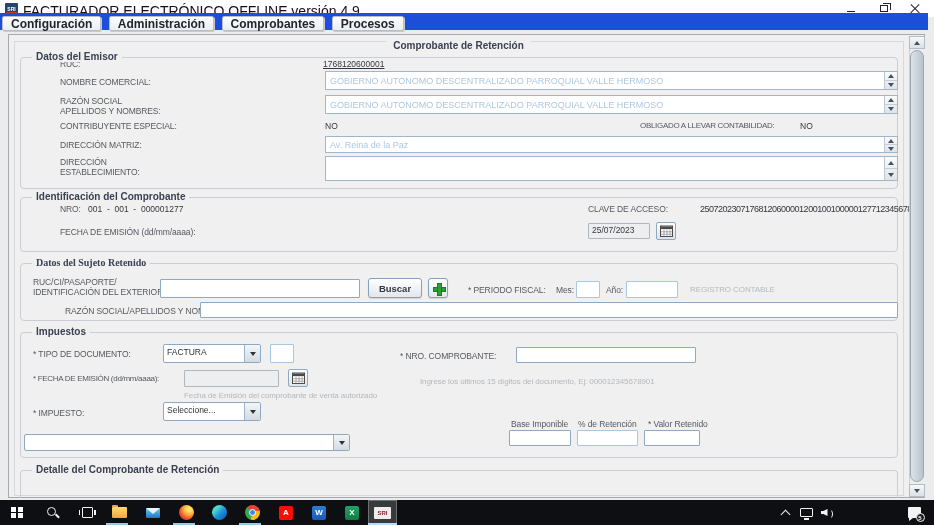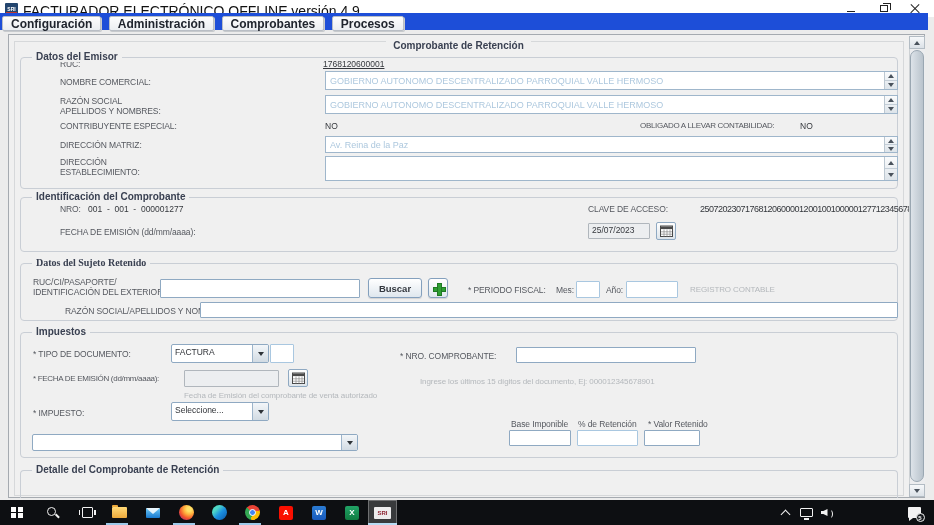--- a/index.html
+++ b/index.html
@@ -62,21 +62,21 @@
 
   .btn { position:absolute; display:flex; align-items:center; justify-content:center; z-index:1;
          background:linear-gradient(#ffffff,#dfe7ee); border:1px solid #84a0bd; border-radius:3px;
          font-size:9.5px; font-weight:bold; color:#33383f; box-shadow:0 1px 1px rgba(0,0,0,0.12); }
   .btn.disabled { background:linear-gradient(#f7f7f7,#ececec); border-color:#c3c7cb; color:#b2b5b9;
                   font-weight:normal; font-size:9px; box-shadow:none; border-radius:2px; }
   .plus-sh { position:relative; width:11px; height:11px; }
   .plus-sh::before { content:""; position:absolute; left:0; top:4px; width:11px; height:3px; background:#2f9e33; border:0.5px solid #1f7a24; }
   .plus-sh::after  { content:""; position:absolute; left:4px; top:0; width:3px; height:11px; background:#2f9e33; border:0.5px solid #1f7a24; }
 
-  .combo { position:absolute; display:flex; background:#fff; border:1px solid #8fa9c2; border-radius:2px; z-index:1; overflow:hidden;margin-left:8px; }
+  .combo { position:absolute; display:flex; background:#fff; border:1px solid #8fa9c2; border-radius:2px; z-index:1; overflow:hidden; }
   .combo .cv { flex:1; font-size:8.5px; color:#2f3237; padding:2px 3px; white-space:nowrap; overflow:hidden; }
   .combo .ca { width:16px; background:linear-gradient(#f3f6f9,#d2dbe3); border-left:1px solid #9db4ca;
                display:flex; align-items:center; justify-content:center; }
   .arr-dn { width:0; height:0; border-left:3.5px solid transparent; border-right:3.5px solid transparent; border-top:4.5px solid #2e3338; }
 
   .icon-btn { position:absolute; display:flex; align-items:center; justify-content:center; z-index:1;
               background:linear-gradient(#fefefe,#dde4ea); border:1px solid #8fa9c2; border-radius:2px; }
 
   
   .vtrack { position:absolute; left:909px; top:36px; width:16px; height:461px; background:#ecedef; border-left:1px solid #cdd1d4; z-index:2; }

